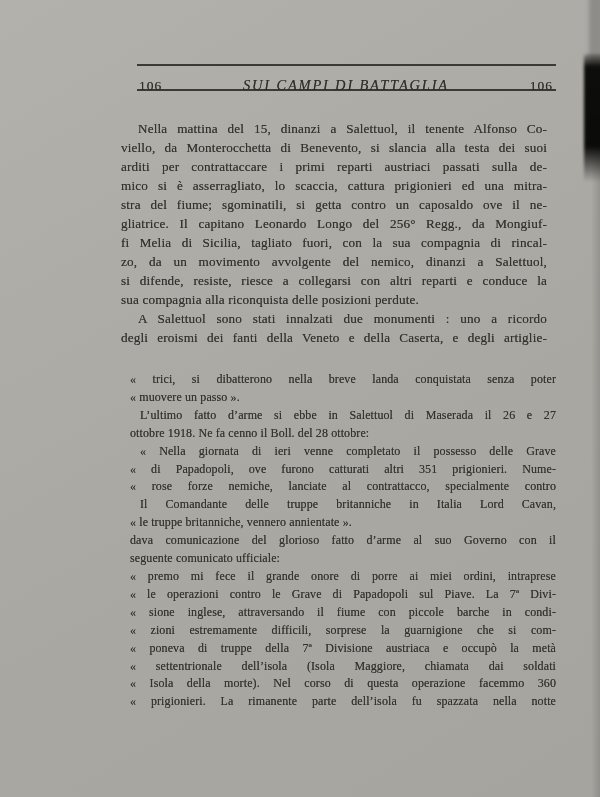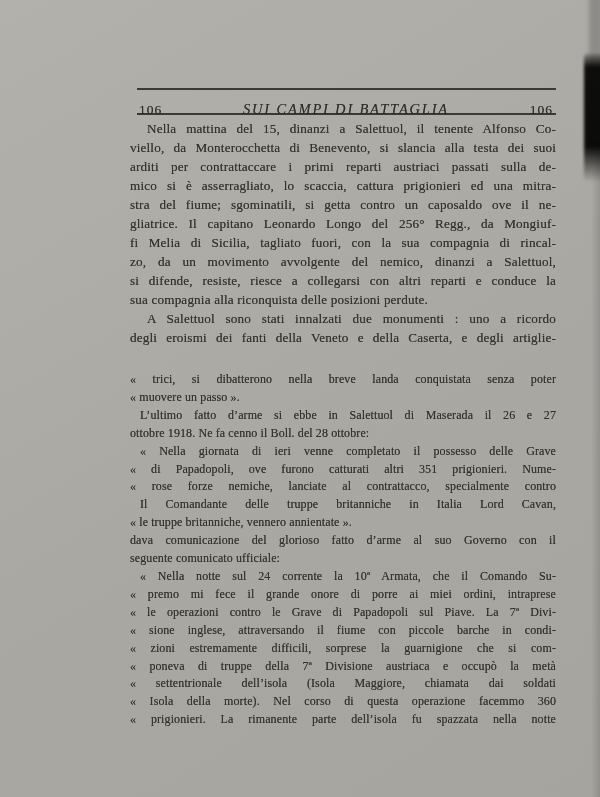--- a/index.html
+++ b/index.html
@@ -8,39 +8,39 @@
     font-family: "Liberation Serif", serif;
     background: #8e8d89;
   }
   .page {
     position: relative; width: 600px; height: 797px; overflow: hidden;
     background: linear-gradient(150deg, #b3b1ac 0%, #aaa8a3 55%, #a6a49f 100%);
     color: #34332f;
   }
   
   .header {
-    position: absolute; left: 137px; top: 88px; width: 419px; height: 27px;
+    position: absolute; left: 137px; top: 64px; width: 419px; height: 27px;
     box-sizing: border-box;
     border-top: 2px solid #3b3a34; border-bottom: 2px solid #3b3a34;
     display: flex; align-items: center; justify-content: space-between;
     padding: 16px 3px 0 2px;
   }
   .pnum {
     font-size: 13.5px; letter-spacing: 1px; color: #2e2d28;
     text-shadow: 0 0 0.5px rgba(40,40,36,0.6);
   }
   .htitle {
     flex: 1; text-align: center;
     font-size: 14.5px; font-weight: normal; font-style: italic;
     letter-spacing: 1.8px; color: #2f2e29;
     text-shadow: 0 0 0.5px rgba(40,40,36,0.55);
   }
   
   .bodytext {
-    position: absolute; left: 130px; top: 119px; width: 426px;
+    position: absolute; left: 121px; top: 119px; width: 426px;
     font-size: 13.2px; line-height: 19px; letter-spacing: 0.15px;
     text-shadow: 0 0 0.5px rgba(42,41,37,0.65);
   }
   .footnote {
     position: absolute; left: 130px; top: 371px; width: 426px;
     font-size: 12px; line-height: 17.9px; letter-spacing: 0.1px;
     text-shadow: 0 0 0.5px rgba(42,41,37,0.65);
   }
   .tline { text-align: justify; text-align-last: justify; }
   .tline.lastline { text-align-last: left; }
@@ -94,21 +94,20 @@
       <div class="tline lastline"><span>« muovere un passo ».</span></div>
       <div class="tline indent"><span>L’ultimo fatto d’arme si ebbe in Salettuol di Maserada il 26 e 27</span></div>
       <div class="tline lastline"><span>ottobre 1918. Ne fa cenno il Boll. del 28 ottobre:</span></div>
       <div class="tline indent"><span>« Nella giornata di ieri venne completato il possesso delle Grave</span></div>
       <div class="tline"><span>« di Papadopoli, ove furono catturati altri 351 prigionieri. Nume-</span></div>
       <div class="tline"><span>« rose forze nemiche, lanciate al contrattacco, specialmente contro</span></div>
       <div class="tline indent"><span>Il Comandante delle truppe britanniche in Italia Lord Cavan,</span></div>
       <div class="tline lastline"><span>« le truppe britanniche, vennero annientate ».</span></div>
       <div class="tline"><span>dava comunicazione del glorioso fatto d’arme al suo Governo con il</span></div>
       <div class="tline lastline"><span>seguente comunicato ufficiale:</span></div>
-      <div class="tline indent"><span>« Nella notte sul 24 corrente la 10ª Armata, che il Comando Su-</span></div>
       <div class="tline"><span>« premo mi fece il grande onore di porre ai miei ordini, intraprese</span></div>
       <div class="tline"><span>« le operazioni contro le Grave di Papadopoli sul Piave. La 7ª Divi-</span></div>
       <div class="tline"><span>« sione inglese, attraversando il fiume con piccole barche in condi-</span></div>
       <div class="tline"><span>« zioni estremamente difficili, sorprese la guarnigione che si com-</span></div>
       <div class="tline"><span>« poneva di truppe della 7ª Divisione austriaca e occupò la metà</span></div>
       <div class="tline"><span>« settentrionale dell’isola (Isola Maggiore, chiamata dai soldati</span></div>
       <div class="tline"><span>« </span><span class="it">Isola della morte</span><span>). Nel corso di questa operazione facemmo 360</span></div>
       <div class="tline"><span>« prigionieri. La rimanente parte dell’isola fu spazzata nella notte</span></div>
     </div>
 

